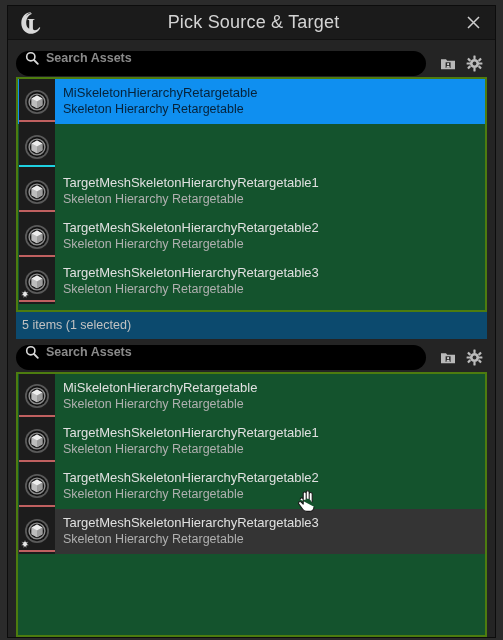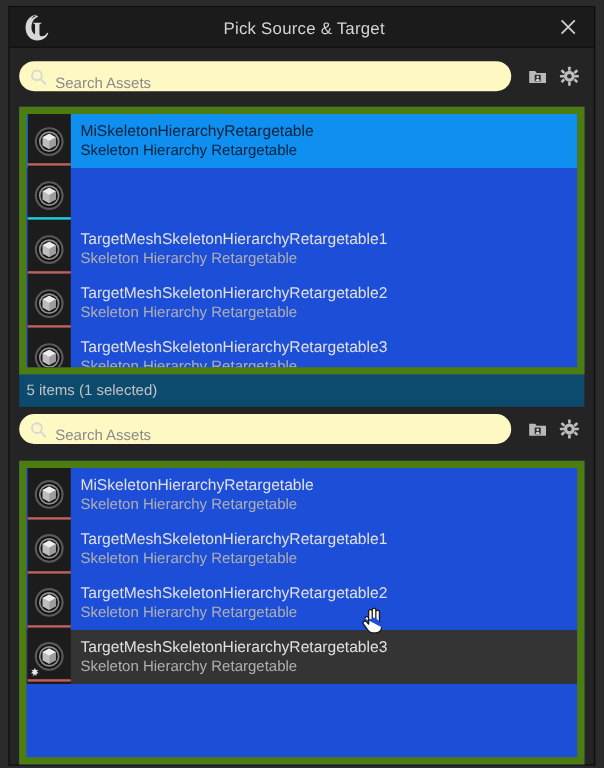--- a/index.html
+++ b/index.html
@@ -44,21 +44,21 @@
     display: flex;
     align-items: center;
     justify-content: center;
     flex: 0 0 auto;
   }
   .ue-logo svg { display: block; }
   .title-text {
     position: absolute;
     left: 4px; right: 0;
     text-align: center;
-    font-size: 14px;
+    font-size: 18px;
     color: #d4d4d4;
     letter-spacing: .2px;
     pointer-events: none;
   }
   .close-btn {
     position: absolute;
     right: 0; top: 0;
     width: 44px; height: 33px;
     display: flex;
     align-items: center;
@@ -89,27 +89,28 @@
   .search-row {
     display: flex;
     align-items: center;
     height: 28px;
     min-height: 28px;
     gap: 0;
   }
   .search-box {
     flex: 1 1 auto;
     height: 25px;
-    background: #fef9c3;
+    background: #000000;
     border-radius: 13px;
     display: flex;
-    align-items: flex-end;
+    align-items: flex-start;
     padding: 0 10px 0 9px;
     box-sizing: border-box;
     cursor: text;
+    font-weight: bold;
   }
   .search-icon { flex: 0 0 auto; display: block; margin-right: 7px; }
   .search-placeholder {
     font-size: 12.5px;
     color: #8a8a8a;
     white-space: nowrap;
     overflow: hidden;
   }
   .tool-btn {
     width: 26px; height: 26px;
@@ -118,26 +119,26 @@
     justify-content: center;
     flex: 0 0 auto;
     cursor: pointer;
   }
   .tool-btn.first-tool { margin-left: 9px; }
 
   
   .list-wrap {
     flex: 1 1 auto;
     min-height: 0;
-    background: #1d4ed8;
-    border: 6px solid #4d7c0f;
+    background: #14532d;
+    border: 2px solid #4d7c0f;
     box-sizing: border-box;
     overflow: hidden;
     position: relative;
-    margin-top: 12px;
+    margin-top: 0;
   }
   .list {
     display: flex;
     flex-direction: column;
   }
   .row {
     display: flex;
     align-items: center;
     height: 45px;
     min-height: 45px;

